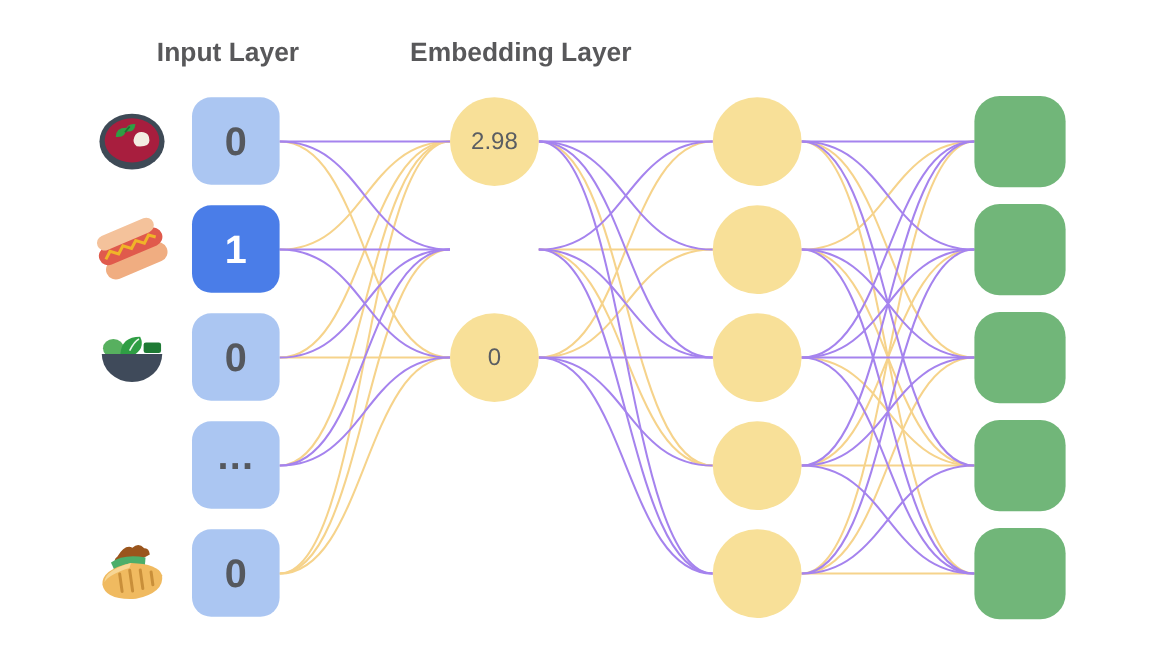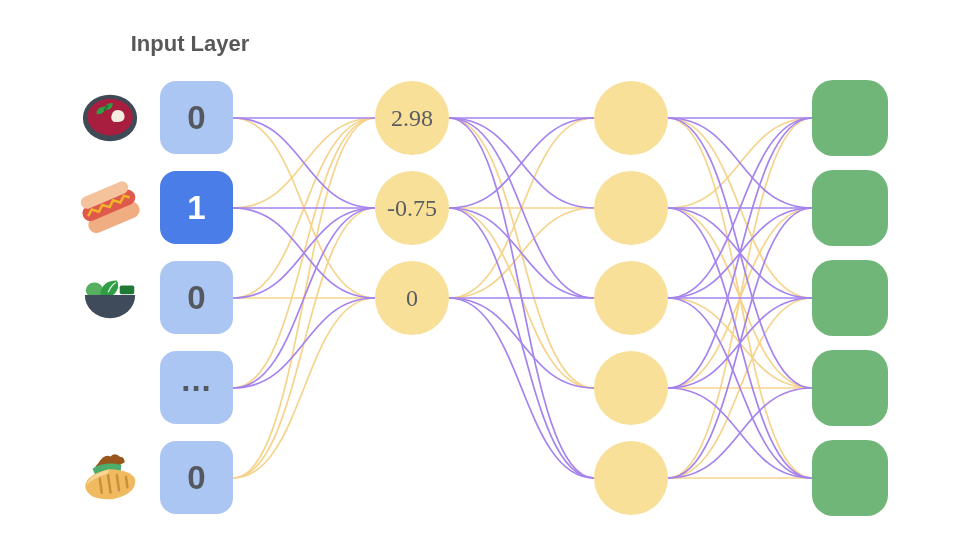--- a/index.html
+++ b/index.html
@@ -26,21 +26,21 @@
   .inbox.active{background:var(--input-box-active,#4a7de8);}
   .inbox.active .value{color:var(--value-text-active,#ffffff);}
   .inbox .value.dots{transform:translateY(-8px);letter-spacing:1px;}
   .emb,.hid{
     position:absolute;width:74px;height:74px;border-radius:50%;
     background:var(--embedding-circle,#f8e098);display:flex;align-items:center;justify-content:center;
     z-index:2;
   }
   .emb{left:375px;}
   .hid{left:594px;}
-  .emb .value{font-size:24px;color:var(--embedding-text,#5a5d62);line-height:1;font-family:Liberation Serif, serif;}
+  .emb .value{font-size:20px;color:var(--embedding-text,#5a5d62);line-height:1;}
   .out{
     position:absolute;left:812px;width:76px;height:76px;border-radius:21px;
     background:var(--output-box,#71b679);z-index:2;
   }
 </style>
 </head>
 <body>
 
 <div class="stage">
 
@@ -96,20 +96,21 @@
       <path d="M668,298 C740,298 740,298 812,298" fill="none" stroke="#a583ee" stroke-width="1.7"></path>
       <path d="M668,298 C740,298 740,478 812,478" fill="none" stroke="#a583ee" stroke-width="1.7"></path>
       <path d="M668,388 C740,388 740,118 812,118" fill="none" stroke="#a583ee" stroke-width="1.7"></path>
       <path d="M668,388 C740,388 740,298 812,298" fill="none" stroke="#a583ee" stroke-width="1.7"></path>
       <path d="M668,388 C740,388 740,478 812,478" fill="none" stroke="#a583ee" stroke-width="1.7"></path>
       <path d="M668,478 C740,478 740,208 812,208" fill="none" stroke="#a583ee" stroke-width="1.7"></path>
       <path d="M668,478 C740,478 740,388 812,388" fill="none" stroke="#a583ee" stroke-width="1.7"></path>
     </svg>
 
   <div class="title" style="left:190px">Input Layer</div>
+  <div class="title" style="left:434px">Embedding Layer</div>
 
   <div class="icon" style="left:79px;top:87px">
     <svg viewBox="0 0 64 64">
       <ellipse cx="32" cy="32" rx="28" ry="24" fill="#3e4a56"></ellipse>
       <ellipse cx="32" cy="31" rx="23.5" ry="19" fill="#a81e3e"></ellipse>
       <path d="M36 36 q-4 -3 -2 -8 q2 -5 8 -4 q5 1 5 7 q0 6 -11 5" fill="#f3ede2"></path>
       <path d="M18 28 q0 -8 9 -8 q0 9 -9 8" fill="#2f9e44"></path>
       <path d="M26 23 q2 -7 9 -6 q-1 8 -9 6" fill="#2f9e44"></path>
       <path d="M26 24 l4 -5" stroke="#1e6e30" stroke-width="1.5" fill="none"></path>
     </svg>
@@ -157,23 +158,20 @@
   <div class="inbox" style="top:351px">
       <span class="value dots">...</span>
     </div>
   <div class="inbox" style="top:441px">
       <span class="value">0</span>
     </div>
 
   <div class="emb" style="top:81px">
       <span class="value">2.98</span>
     </div>
-  <div class="emb" style="top:171px">
-      <span class="value">-0.75</span>
-    </div>
   <div class="emb" style="top:261px">
       <span class="value">0</span>
     </div>
 
   <div class="hid" style="top:81px"></div>
   <div class="hid" style="top:171px"></div>
   <div class="hid" style="top:261px"></div>
   <div class="hid" style="top:351px"></div>
   <div class="hid" style="top:441px"></div>
 

